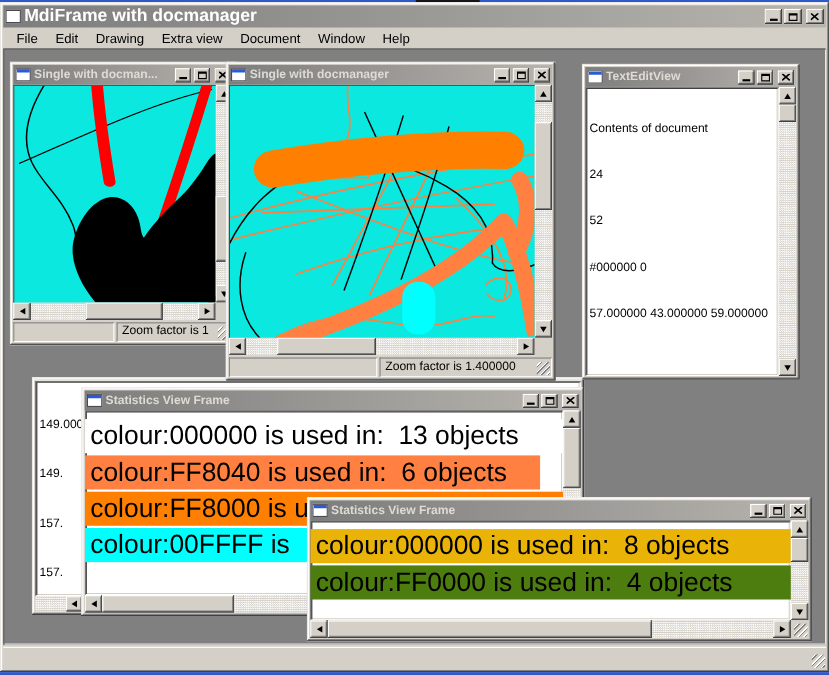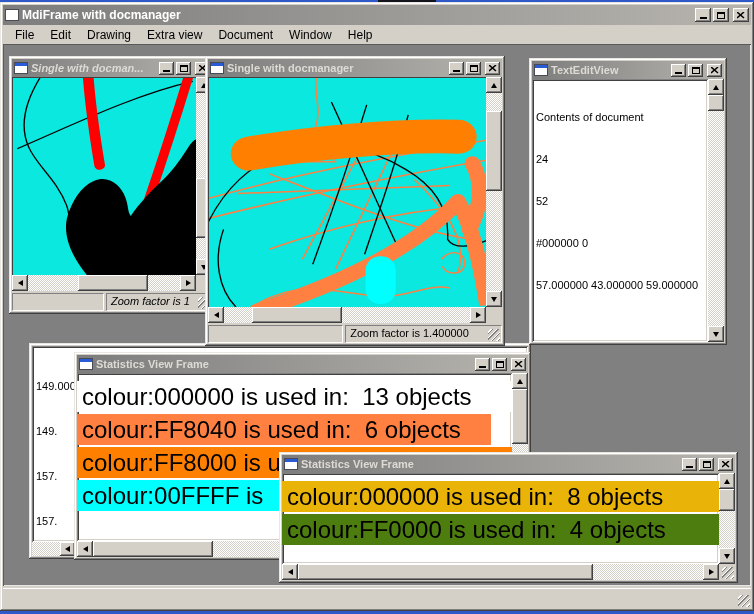--- a/index.html
+++ b/index.html
@@ -17,21 +17,21 @@
               box-shadow: inset 1px 1px 0 #808080, inset -1px -1px 0 #fff,
                           inset 2px 2px 0 #404040, inset -2px -2px 0 #d4d0c8; }
   .checker  { background-image: conic-gradient(#fff 25%, #d4d0c8 0 50%, #fff 0 75%, #d4d0c8 0);
               background-size:2px 2px; }
 
   .main { position:absolute; left:0; top:2px; width:754px; height:609px;
           background:#d4d0c8; padding:3px; display:flex; flex-direction:column; }
 
   .titlebar { height:20px; flex:0 0 20px; display:flex; align-items:center; gap:3px;
               background:linear-gradient(90deg,#7d7d7d,#b7b4ae); padding:0 2px; }
-  .titlebar .ttext { flex:1; font-weight:bold; font-size:12px; color:#fff;
+  .titlebar .ttext { flex:1; font-weight:bold; font-size:16px; color:#fff;
                      white-space:nowrap; overflow:hidden; }
   .win .titlebar { height:18px; flex:0 0 18px; }
   .win .titlebar .ttext { font-size:11px; color:#dedbd5; }
 
   .doc-icon { width:14px; height:12px; background:#fff; border:1px solid #4a4a55; flex:0 0 14px; }
   .doc-icon.child { box-shadow: inset 0 3px 0 #2a5bd7; }
 
   .tb-btns { display:flex; gap:2px; align-items:center; }
   .tb-btn { width:16px; height:14px; display:flex; align-items:center; justify-content:center; }
   .win .tb-btn { width:15px; height:13px; }
@@ -155,21 +155,21 @@
         
         
       </div>
       <div class="hscroll checker">
         <span class="sb-btn btn3d" style="margin-left:28px;">
             <span class="tri-left"></span>
           </span>
       </div>
     </div>
 
-    <div class="win raised" style="left:6px; top:12px; width:206px; height:258px;font-style:italic;">
+    <div class="win raised" style="left:6px; top:12px; width:206px; height:258px;">
       <div class="titlebar">
         <span class="doc-icon child"></span>
         <span class="ttext">Single with docman...</span>
         <span class="tb-btns">
           <span class="tb-btn btn3d">
               <span class="g-min"></span>
             </span>
           <span class="tb-btn btn3d">
               <span class="g-max"></span>
             </span>

